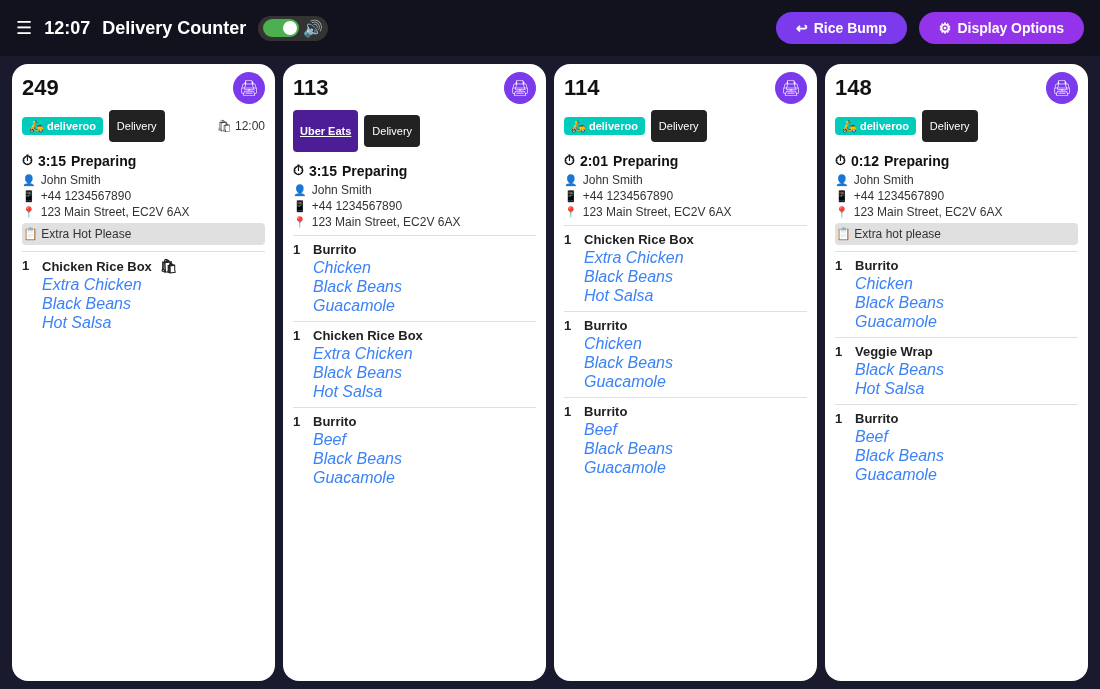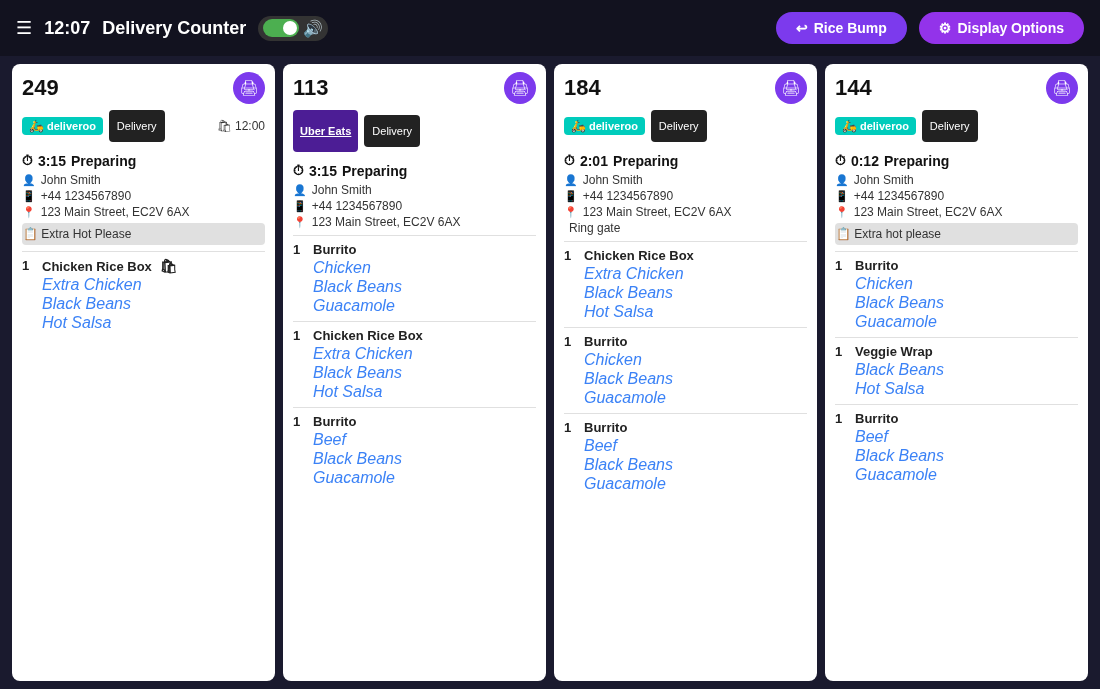--- a/index.html
+++ b/index.html
@@ -93,21 +93,21 @@
     }
     .cards-container {
       display: flex;
       gap: 0;
       padding: 8px;
       height: calc(689px - 56px);
       overflow: hidden;
     }
     .card {
       background: #fff;
-      border-radius: 8px;
+      border-radius: 16px;
       flex: 1;
       margin: 0 4px;
       display: flex;
       flex-direction: column;
       overflow: hidden;
     }
     .card-header {
       display: flex;
       align-items: center;
       justify-content: space-between;
@@ -358,21 +358,21 @@
         <span class="order-item-name">Burrito</span>
       </div>
       <div class="order-modifier">Beef</div>
         <div class="order-modifier">Black Beans</div>
         <div class="order-modifier">Guacamole</div>
 
     </div>
   </div>
     <div class="card">
     <div class="card-header">
-      <span class="card-number">184</span>
+      <span class="card-number">114</span>
       <div class="print-btn">🖨</div>
     </div>
     <div class="card-badges">
       <span class="badge-deliveroo"><span style="font-size:12px;">🛵</span> deliveroo</span>
       <span class="badge-delivery">Delivery</span>
 
     </div>
     <div class="card-body">
       <div class="card-timer">
         <span>⏱</span>
@@ -384,21 +384,20 @@
         <span>John Smith</span>
       </div>
       <div class="card-info-row">
         <span class="card-info-icon">📱</span>
         <span>+44 1234567890</span>
       </div>
       <div class="card-info-row">
         <span class="card-info-icon">📍</span>
         <span>123 Main Street, EC2V 6AX</span>
       </div>
-      <div class="card-info-row"><span class="card-info-icon"></span>Ring gate</div>
 
       <hr class="order-divider">
 
       <div class="order-item-row">
         <span class="order-item-qty">1</span>
         <span class="order-item-name">Chicken Rice Box</span>
       </div>
       <div class="order-modifier">Extra Chicken</div>
         <div class="order-modifier">Black Beans</div>
         <div class="order-modifier">Hot Salsa</div>
@@ -416,21 +415,21 @@
         <span class="order-item-name">Burrito</span>
       </div>
       <div class="order-modifier">Beef</div>
         <div class="order-modifier">Black Beans</div>
         <div class="order-modifier">Guacamole</div>
 
     </div>
   </div>
     <div class="card">
     <div class="card-header">
-      <span class="card-number">144</span>
+      <span class="card-number">148</span>
       <div class="print-btn">🖨</div>
     </div>
     <div class="card-badges">
       <span class="badge-deliveroo"><span style="font-size:12px;">🛵</span> deliveroo</span>
       <span class="badge-delivery">Delivery</span>
 
     </div>
     <div class="card-body">
       <div class="card-timer">
         <span>⏱</span>

